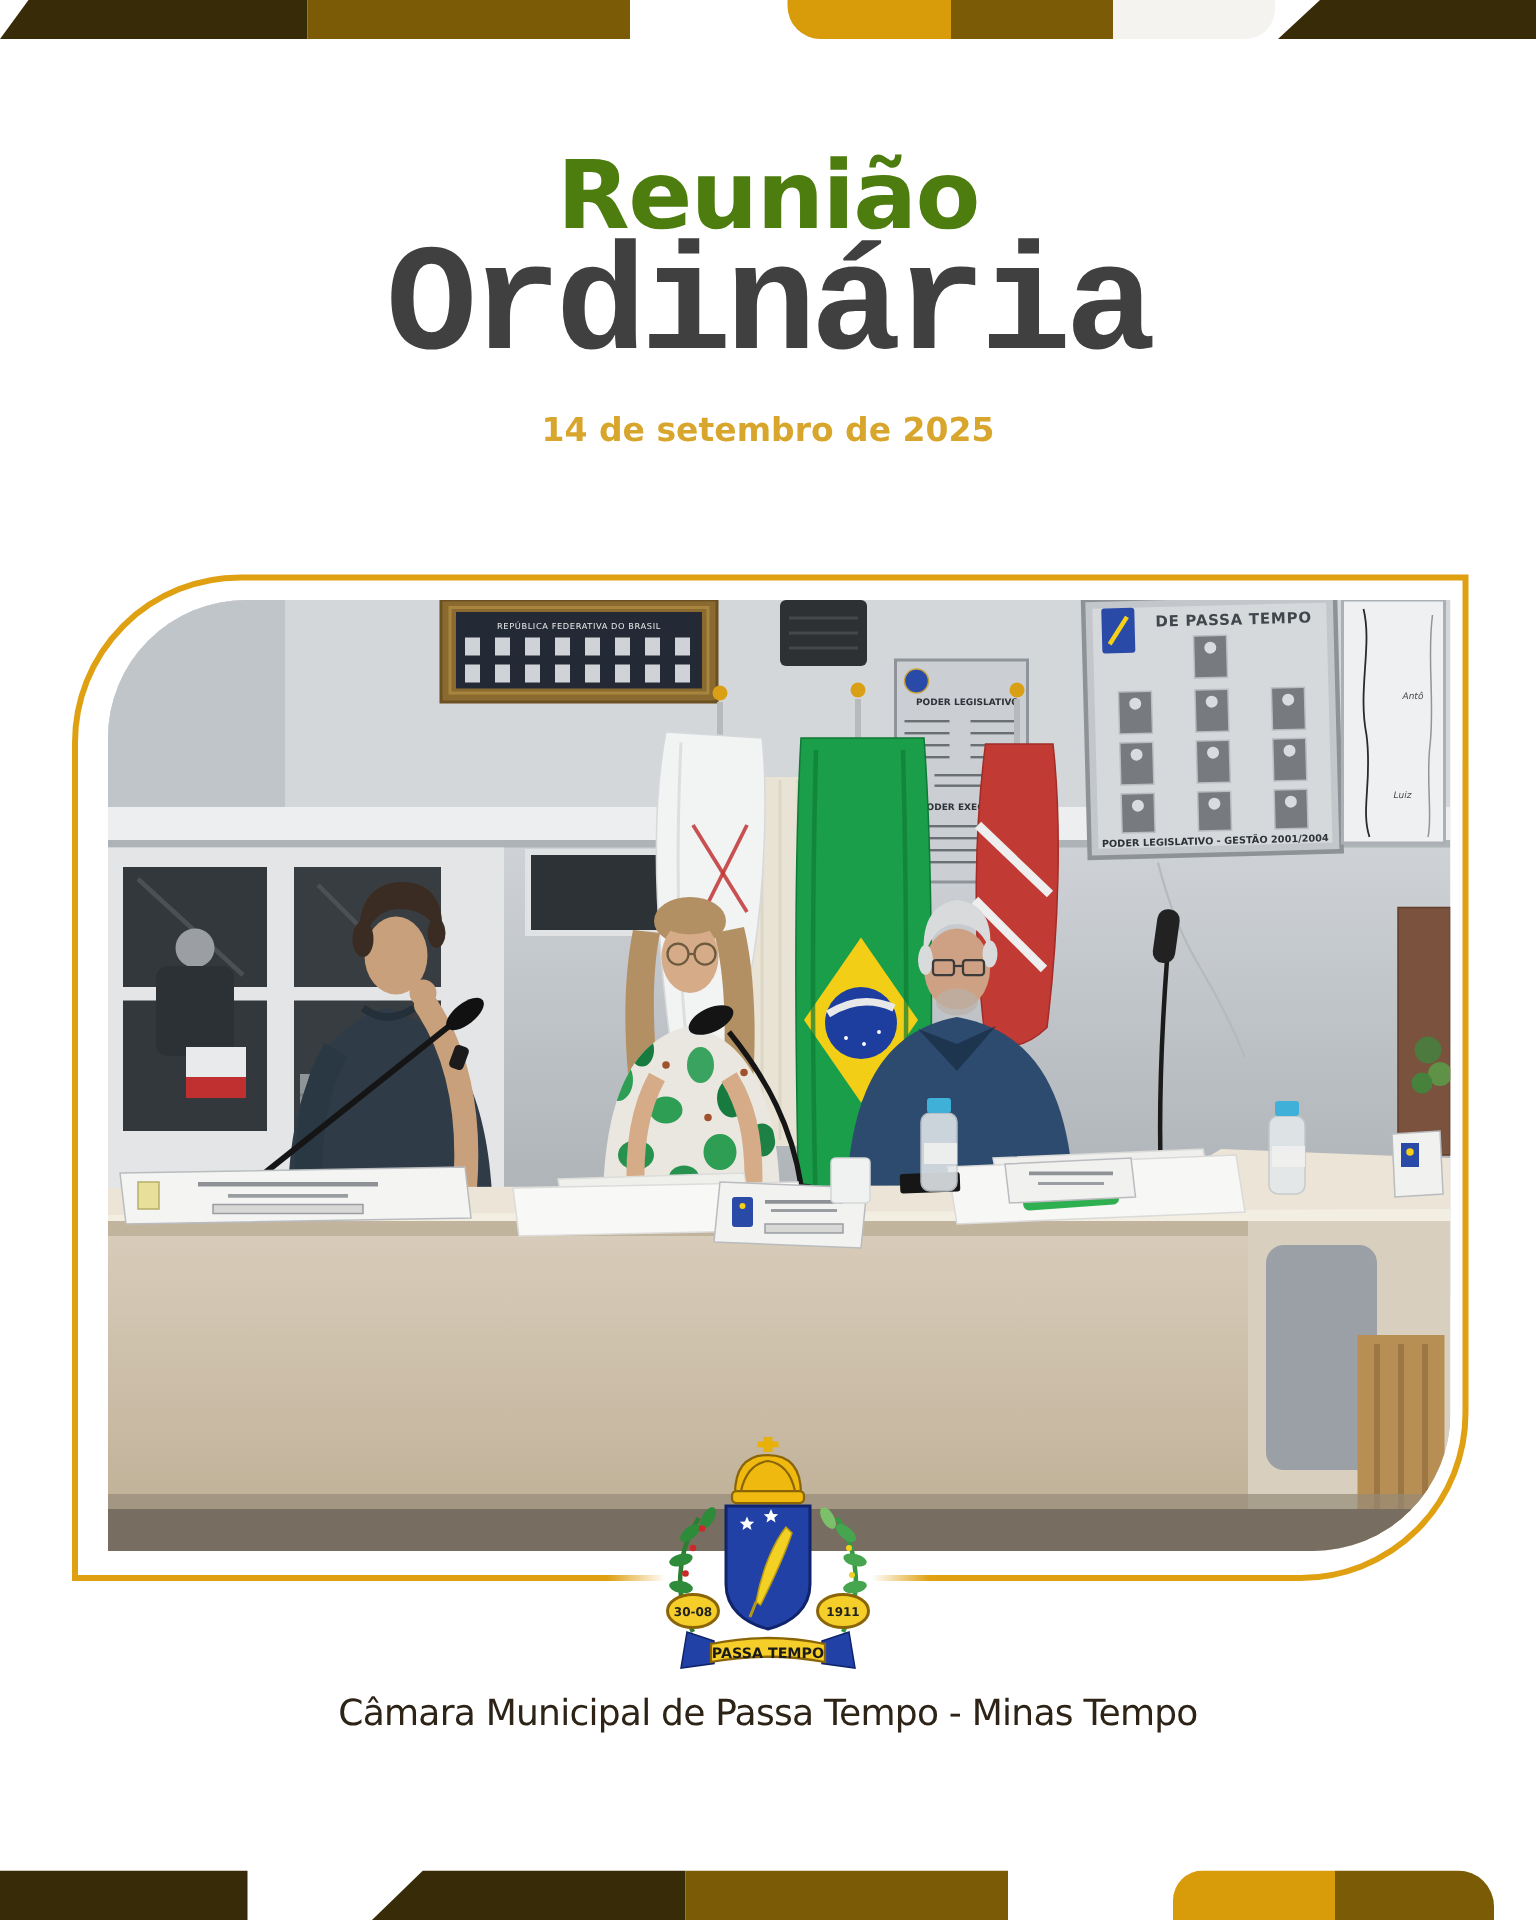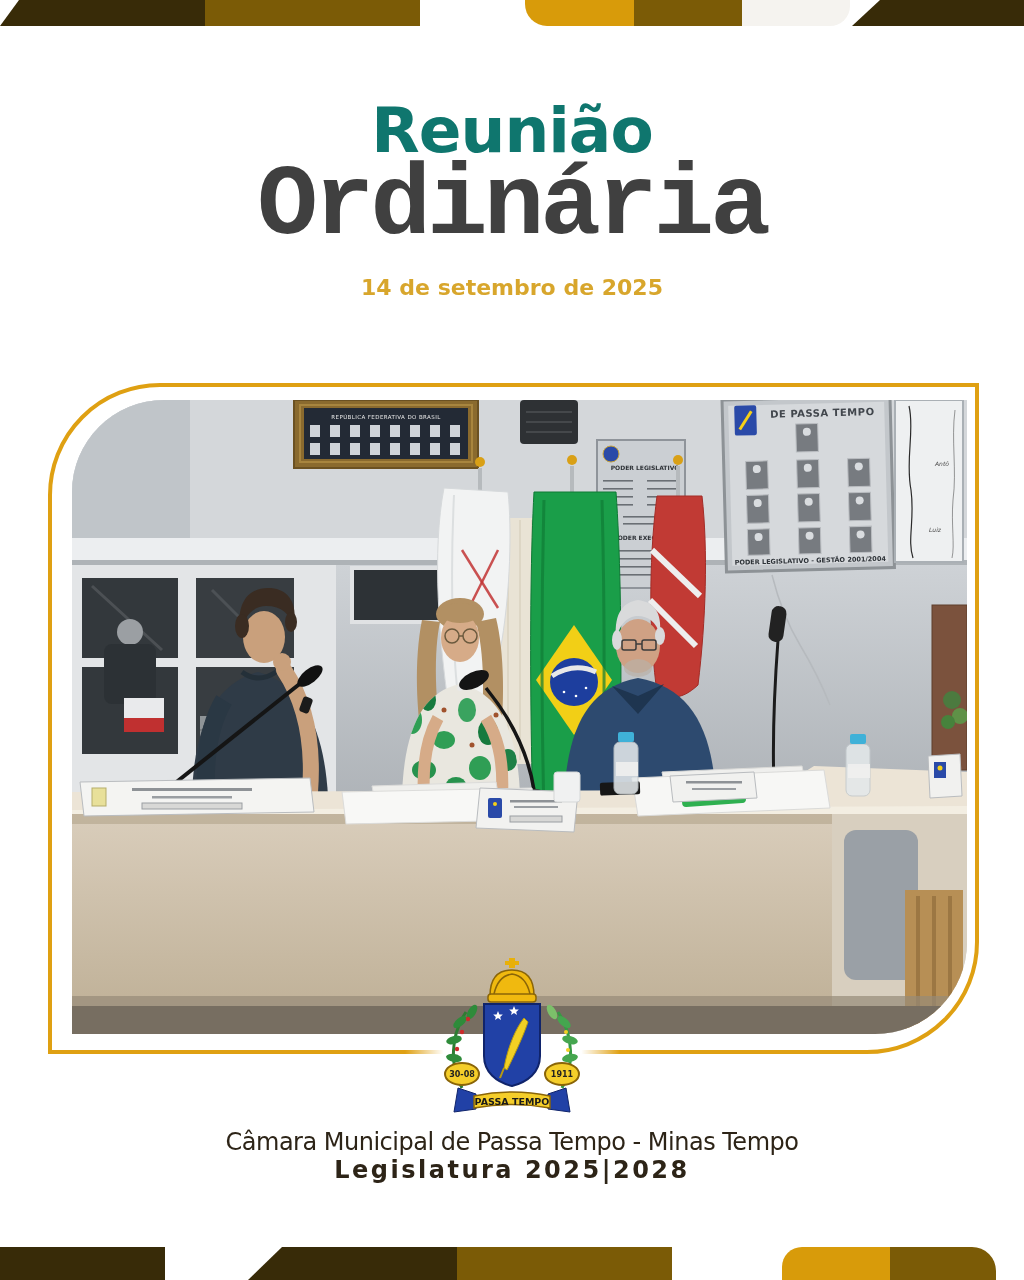--- a/index.html
+++ b/index.html
@@ -1,20 +1,20 @@
 <!DOCTYPE html>
 <html><head>
 <meta charset="utf-8">
 <style>
   html,body{margin:0;padding:0;background:#ffffff;}
   .page{position:relative;width:1024px;height:1280px;background:#ffffff;overflow:hidden;
         font-family:"DejaVu Sans","Liberation Sans",sans-serif;}
   .abs{position:absolute;}
   .center{left:0;width:1024px;text-align:center;}
-  .title-top{top:99px;font-size:63px;font-weight:bold;letter-spacing:-1px;color:#0f766e;line-height:1;}
+  .title-top{top:99px;font-size:63px;font-weight:bold;letter-spacing:-1px;color:#4d7c0f;line-height:1;}
   .title-main{top:156px;font-size:101px;font-weight:bold;letter-spacing:-4px;color:#404040;line-height:1;font-family:Liberation Mono, monospace;}
   .subtitle{top:274px;font-size:22px;font-weight:bold;color:#D8A62C;line-height:1.3;}
   .footer1{top:1128px;font-size:24px;font-weight:400;color:#2D2417;letter-spacing:-0.5px;}
   .footer2{top:1156px;font-size:24px;font-weight:bold;color:#2D2417;letter-spacing:2.5px;}
   .photo-clip{left:72px;top:400px;width:895px;height:634px;border-radius:92px 0 92px 0;overflow:hidden;z-index:2;}
   .frame{left:46px;top:381px;z-index:1;}
   .fade{left:405px;top:1042px;width:215px;height:18px;z-index:3;
         background:linear-gradient(to right, rgba(255,255,255,0) 0%, #fff 18%, #fff 82%, rgba(255,255,255,0) 100%);}
   .crest{left:432px;top:956px;z-index:4;}
   svg text{font-family:"DejaVu Sans","Liberation Sans",sans-serif;}
@@ -444,21 +444,20 @@
     <text x="30" y="121" font-size="8" font-weight="bold" fill="#222" text-anchor="middle">30-08</text>
     <ellipse cx="130" cy="118" rx="17" ry="11" fill="#f5ce2a" stroke="#8a6508" stroke-width="2"></ellipse>
     <text x="130" y="121" font-size="8" font-weight="bold" fill="#222" text-anchor="middle">1911</text>
     <path d="M44,138 L26,132 L22,156 L44,153 Z" fill="#2141a6" stroke="#10246b"></path>
     <path d="M116,138 L134,132 L138,156 L116,153 Z" fill="#2141a6" stroke="#10246b"></path>
     <path d="M42,140 Q80,132 118,140 L118,152 Q80,145 42,152 Z" fill="#f5ce2a" stroke="#8a6508" stroke-width="1.5"></path>
     <text x="80" y="149" font-size="9.5" font-weight="bold" fill="#1a1a1a" text-anchor="middle">PASSA TEMPO</text>
   </svg>
 
   <div class="abs center footer1">Câmara Municipal de Passa Tempo - Minas Tempo</div>
-  <div class="abs center footer2">Legislatura 2025|2028</div>
 
   <svg class="abs" style="left:0;top:1247px;" width="1024" height="33">
     <rect x="0" y="0" width="165" height="33" fill="#382B08"></rect>
     <path d="M282,0 H457 V33 H248 Z" fill="#382B08"></path>
     <rect x="457" y="0" width="215" height="33" fill="#7B5B06"></rect>
     <path d="M802,0 H890 V33 H782 V20 A20,20 0 0 1 802,0 Z" fill="#D89B0A"></path>
     <path d="M890,0 H972 A24,24 0 0 1 996,24 V33 H890 Z" fill="#7B5B06"></path>
   </svg>
 
 </div>

